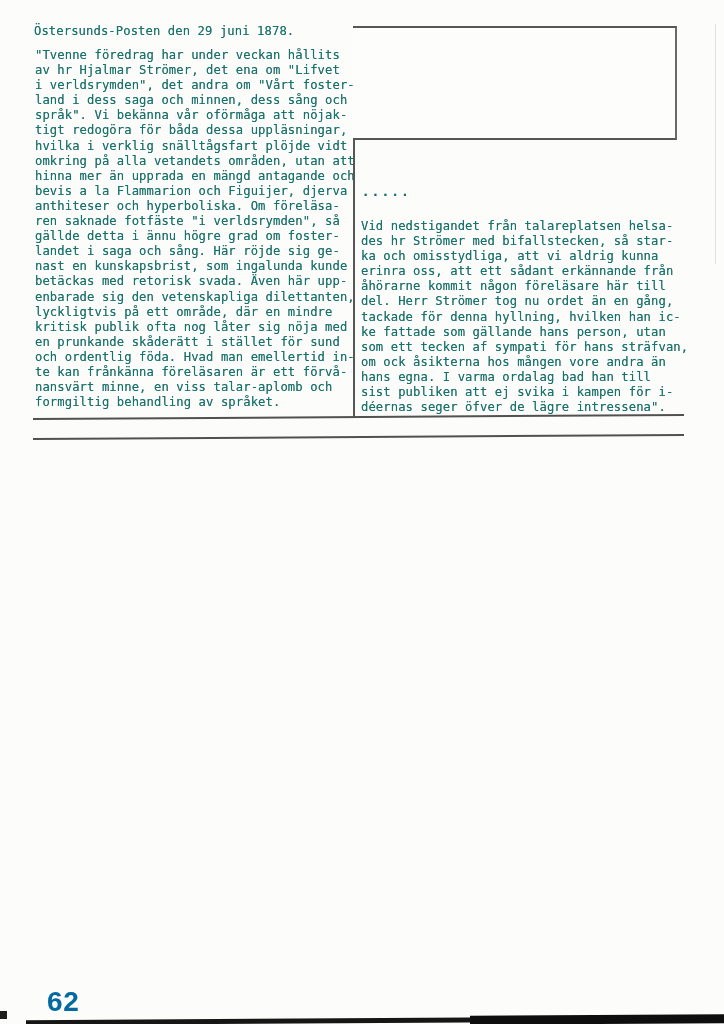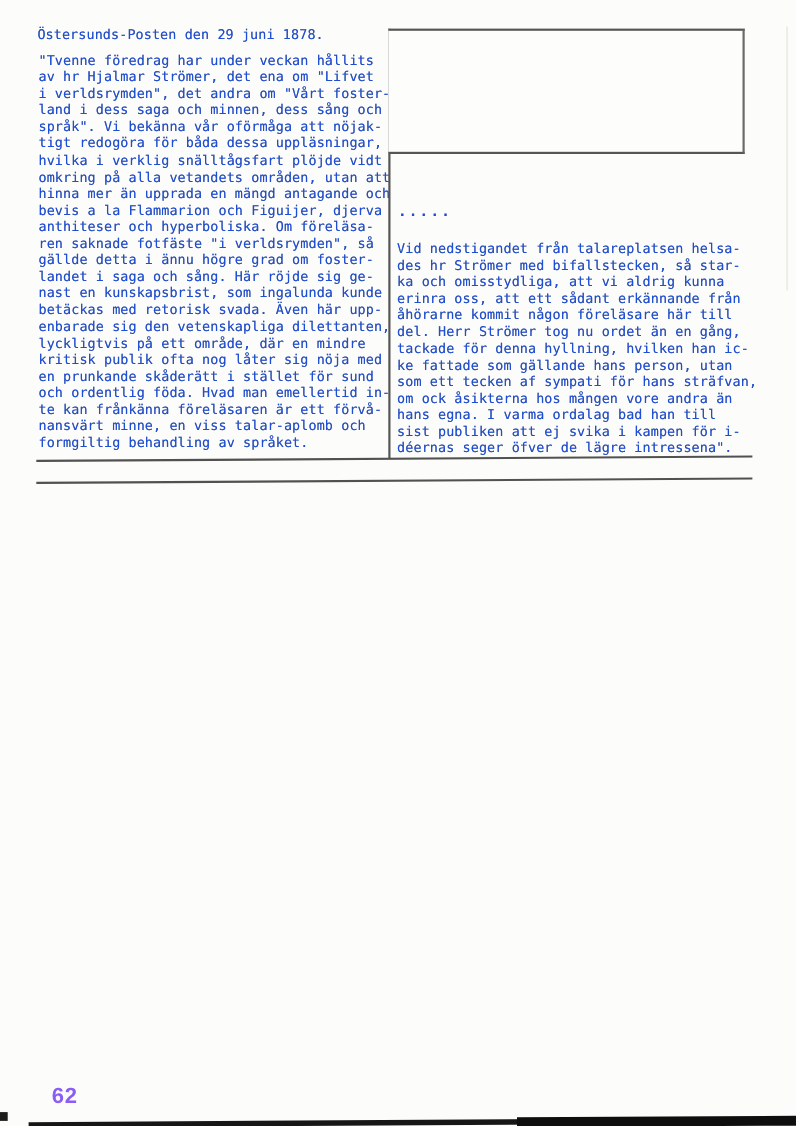--- a/index.html
+++ b/index.html
@@ -15,21 +15,21 @@
     overflow: hidden;
     font-family: "DejaVu Sans Mono", "Liberation Mono", monospace;
     color: #3a3a3a;
   }
   .tw {
     position: absolute;
     font-size: 12.2px;
     line-height: 15.1px;
     white-space: pre;
     letter-spacing: 0.1px;
-    color: #1d4ed8;
+    color: #0f766e;
     text-shadow: 0 0 0.4px rgba(58,58,58,0.55);
   }
   .left-dateline  { left: 34px;  top: 24px; }
   .left-body      { left: 35px;  top: 48px; }
   .col-divider {
     position: absolute;
     left: 353px; top: 26px;
     width: 2px; height: 391px;
     background: #565656;
   }
@@ -59,24 +59,24 @@
   .right-edge-line {
     position: absolute;
     left: 715px; top: 24px;
     width: 1px; height: 240px;
     background: #e0e0dd;
   }
   .page-number {
     position: absolute;
     left: 47px; top: 986px;
     font-family: "Liberation Sans", sans-serif;
-    font-size: 20px;
+    font-size: 28px;
     font-weight: bold;
     letter-spacing: 0.8px;
-    color: #8b5cf6;
+    color: #0369a1;
   }
   .bottom-scan-edge {
     position: absolute;
     left: 26px; right: -4px;
     top: 1018px; height: 5px;
     background: #161616;
     transform: rotate(-0.35deg);
   }
   .bottom-scan-edge-thick {
     position: absolute;

